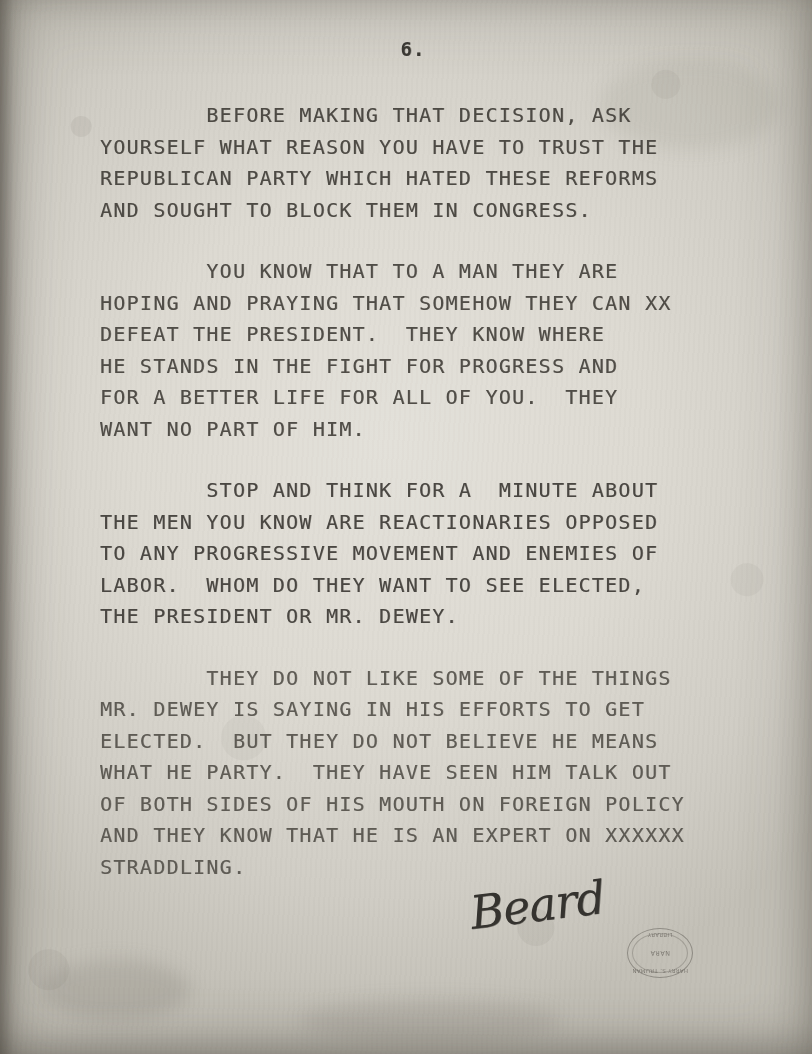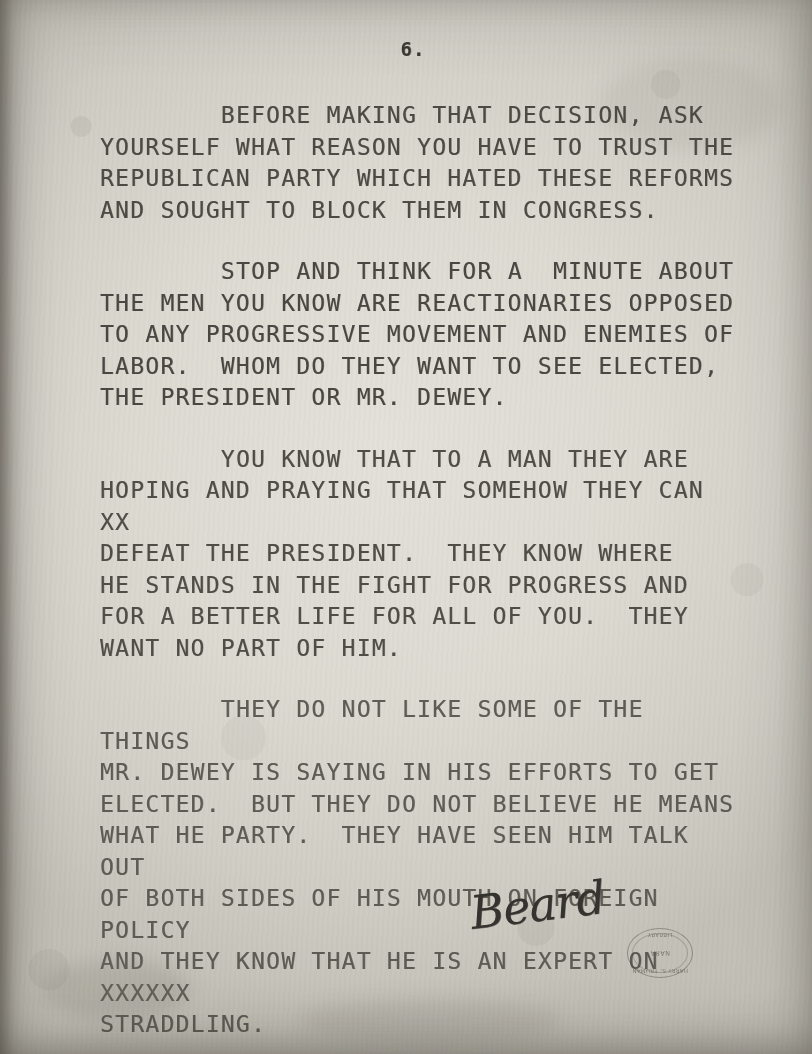--- a/index.html
+++ b/index.html
@@ -67,21 +67,21 @@
     font-weight: 700;
     text-shadow: 0.6px 0.4px 0 rgba(70,66,60,0.35);
   }
 
   .body-text {
     padding-left: 40px;
     padding-right: 18px;
   }
 
   .para {
-    font-size: 23px;
+    font-size: 20px;
     line-height: 31.5px;
     letter-spacing: 1.25px;
     margin: 0 0 30px 0;
     white-space: pre-wrap;
     color: #474540;
     text-shadow:
       0.5px 0.3px 0.4px rgba(60,56,50,0.45),
       -0.3px -0.2px 0.3px rgba(255,255,255,0.25);
   }
   .p1 { color: #4d4a44; }
@@ -164,31 +164,31 @@
   <div class="smudge s3"></div>
 
   <div class="content">
     <div class="page-number">6.</div>
 
     <div class="body-text">
       <p class="para p1">        BEFORE MAKING THAT DECISION, ASK
 YOURSELF WHAT REASON YOU HAVE TO TRUST THE
 REPUBLICAN PARTY WHICH HATED THESE REFORMS
 AND SOUGHT TO BLOCK THEM IN CONGRESS.</p>
-      <p class="para p2">        STOP AND THINK FOR A  MINUTE ABOUT
-THE MEN YOU KNOW ARE REACTIONARIES OPPOSED
-TO ANY PROGRESSIVE MOVEMENT AND ENEMIES OF
-LABOR.  WHOM DO THEY WANT TO SEE ELECTED,
-THE PRESIDENT OR MR. DEWEY.</p>
       <p class="para p3">        YOU KNOW THAT TO A MAN THEY ARE
 HOPING AND PRAYING THAT SOMEHOW THEY CAN XX
 DEFEAT THE PRESIDENT.  THEY KNOW WHERE
 HE STANDS IN THE FIGHT FOR PROGRESS AND
 FOR A BETTER LIFE FOR ALL OF YOU.  THEY
 WANT NO PART OF HIM.</p>
+      <p class="para p2">        STOP AND THINK FOR A  MINUTE ABOUT
+THE MEN YOU KNOW ARE REACTIONARIES OPPOSED
+TO ANY PROGRESSIVE MOVEMENT AND ENEMIES OF
+LABOR.  WHOM DO THEY WANT TO SEE ELECTED,
+THE PRESIDENT OR MR. DEWEY.</p>
       <p class="para p4">        THEY DO NOT LIKE SOME OF THE THINGS
 MR. DEWEY IS SAYING IN HIS EFFORTS TO GET
 ELECTED.  BUT THEY DO NOT BELIEVE HE MEANS
 WHAT HE PARTY.  THEY HAVE SEEN HIM TALK OUT
 OF BOTH SIDES OF HIS MOUTH ON FOREIGN POLICY
 AND THEY KNOW THAT HE IS AN EXPERT ON XXXXXX
 STRADDLING.</p>
     </div>
   </div>
 

